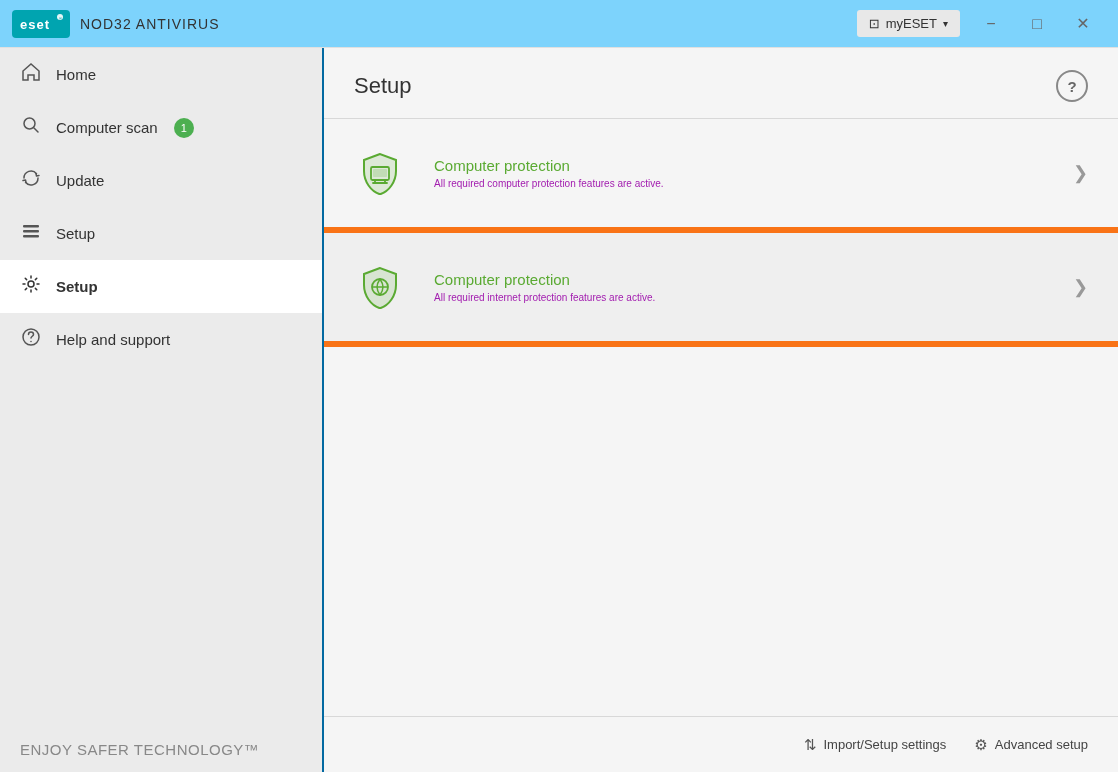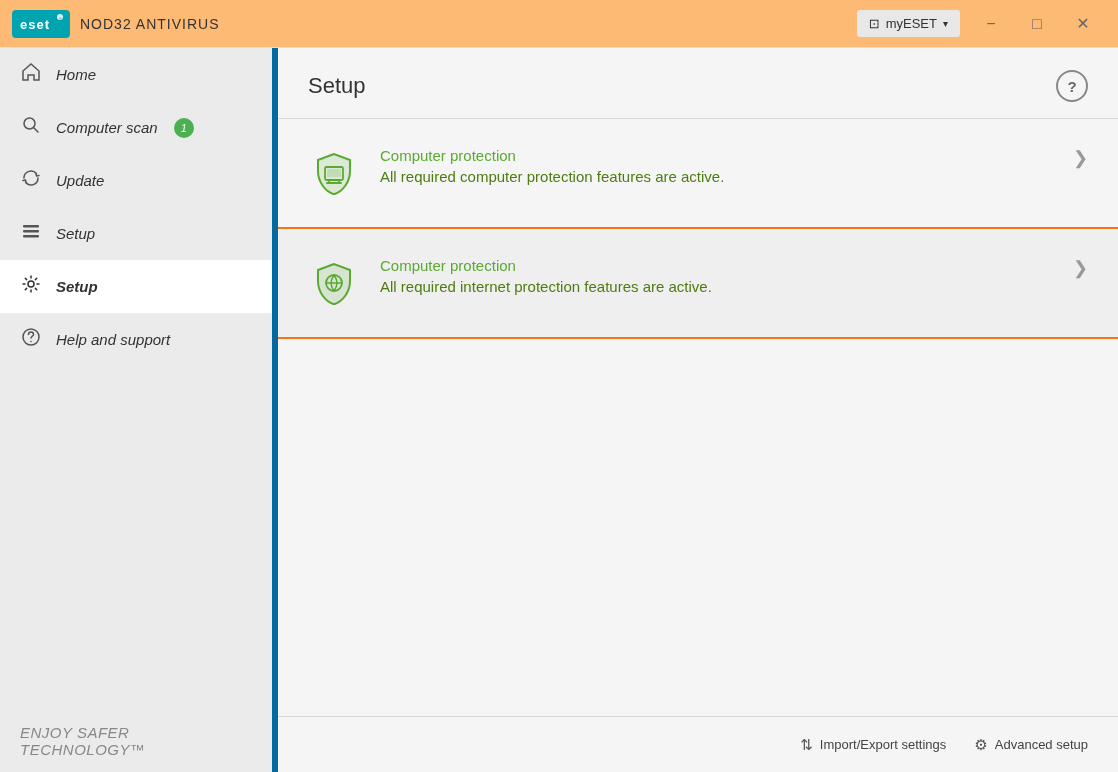--- a/index.html
+++ b/index.html
@@ -10,21 +10,21 @@
       background: #f0f0f0;
       overflow: hidden;
       display: flex;
       flex-direction: column;
     }
 
     
     .titlebar {
       display: flex;
       align-items: center;
-      background: #fdba74;
+      background: #7dd3fc;
       height: 48px;
       padding: 0 12px;
       border-bottom: 1px solid #e0e0e0;
       flex-shrink: 0;
     }
     .titlebar-logo {
       display: flex;
       align-items: center;
       gap: 10px;
       flex: 1;
@@ -85,27 +85,26 @@
 
     
     .main-container {
       display: flex;
       flex: 1;
       overflow: hidden;
     }
 
     
     .sidebar {
-      width: 278px;
+      width: 324px;
       background: #ebebeb;
       display: flex;
       flex-direction: column;
       flex-shrink: 0;
-      border-right: 6px solid #0369a1;
-      font-style: italic;
+      border-right: 2px solid #0369a1;
     }
     .nav-item {
       display: flex;
       align-items: center;
       gap: 14px;
       padding: 14px 20px;
       cursor: pointer;
       font-size: 15px;
       color: #333;
       position: relative;
@@ -177,26 +176,27 @@
 
     .content-divider {
       height: 1px;
       background: #d8d8d8;
       margin: 0 0 0 0;
     }
 
     
     .protection-card {
       background: #f5f5f5;
-      border-bottom: 2px solid #f97316;
-      display: flex;
-      align-items: flex-start;
+      border-bottom: 6px solid #f97316;
+      display: flex;
+      align-items: center;
       padding: 28px 30px;
       cursor: pointer;
       transition: background 0.15s;
+      gap: 8px;
     }
     .protection-card.highlighted {
       background: #efefef;
     }
     .card-icon {
       width: 52px;
       height: 52px;
       margin-right: 20px;
       flex-shrink: 0;
       display: flex;
@@ -204,22 +204,22 @@
       justify-content: center;
     }
     .card-text { flex: 1; }
     .card-title {
       font-size: 15px;
       color: #5aaa32;
       font-weight: 500;
       margin-bottom: 4px;
     }
     .card-subtitle {
-      font-size: 15px;
-      color: #4d7c0f;
+      font-size: 10px;
+      color: #a21caf;
     }
     .card-arrow {
       font-size: 18px;
       color: #999;
       margin-left: 10px;
     }
 
     
     .bottom-bar {
       height: 56px;
@@ -383,21 +383,21 @@
       <div class="card-text">
         <div class="card-title">Computer protection</div>
         <div class="card-subtitle">All required internet protection features are active.</div>
       </div>
       <span class="card-arrow">❯</span>
     </div>
 
     <div class="bottom-bar">
       <a class="bottom-link">
         <span class="bottom-link-icon">⇅</span>
-        <span>Import/Export settings</span>
+        <span>Import/Setup settings</span>
       </a>
       <a class="bottom-link">
         <span class="bottom-link-icon">⚙</span>
         <span>Advanced setup</span>
       </a>
     </div>
   </div>
 </div>
 
 </body></html>

